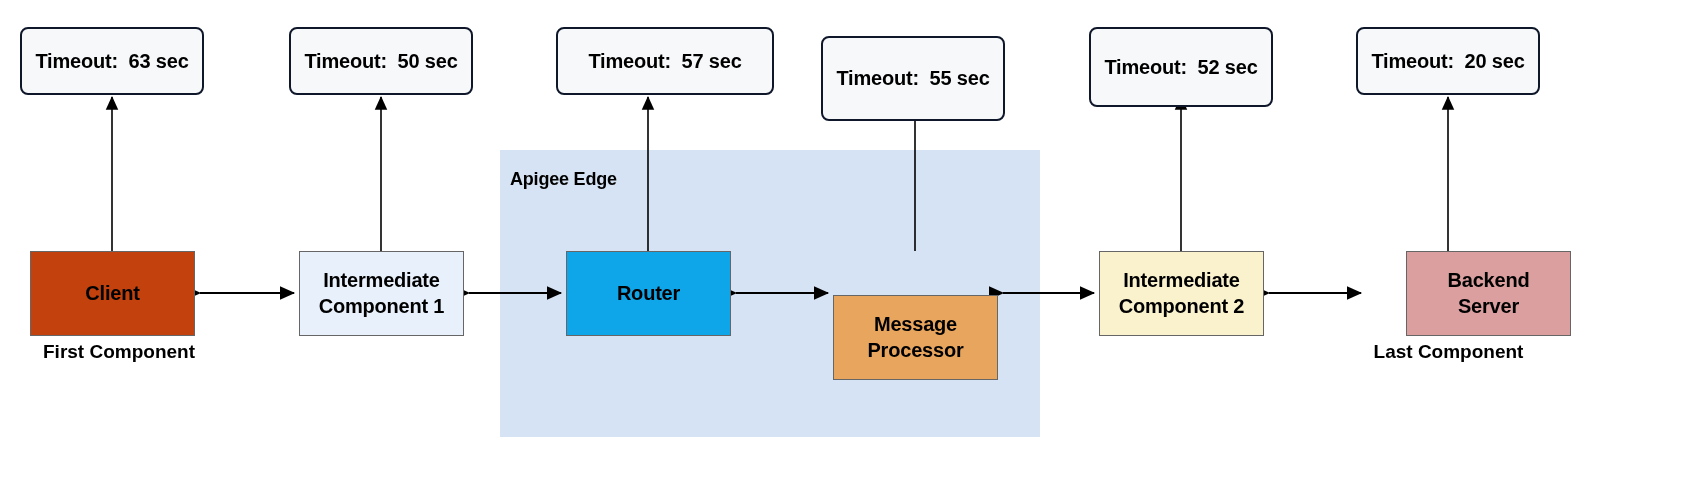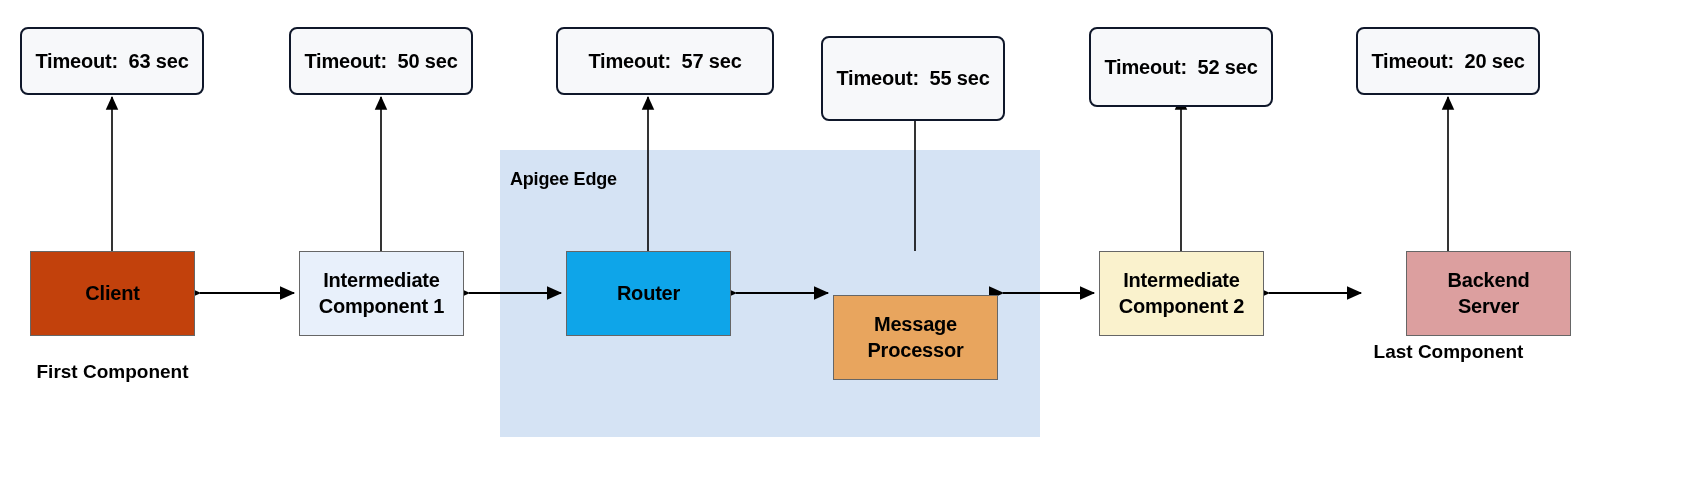--- a/index.html
+++ b/index.html
@@ -152,17 +152,17 @@
         <span class="node-label">Intermediate
 Component 2</span>
       </div>
       <div class="node" style="left: 1366px; top: 251px; width: 165px; height: 85px; background: rgb(220, 159, 159); border-color: rgb(102, 102, 102); margin-left: 40px;">
         <span class="node-label">Backend
 Server</span>
       </div>
     </div>
 
   <div id="caption-layer">
-      <div class="caption" style="left: 30px; top: 361px; width: 165px;">First Component</div>
+      <div class="caption" style="left: 30px; top: 341px; width: 165px; text-align: right;">First Component</div>
       <div class="caption" style="left: 1366px; top: 341px; width: 165px;">Last Component</div>
     </div>
 
 </div>
 
 </body></html>

